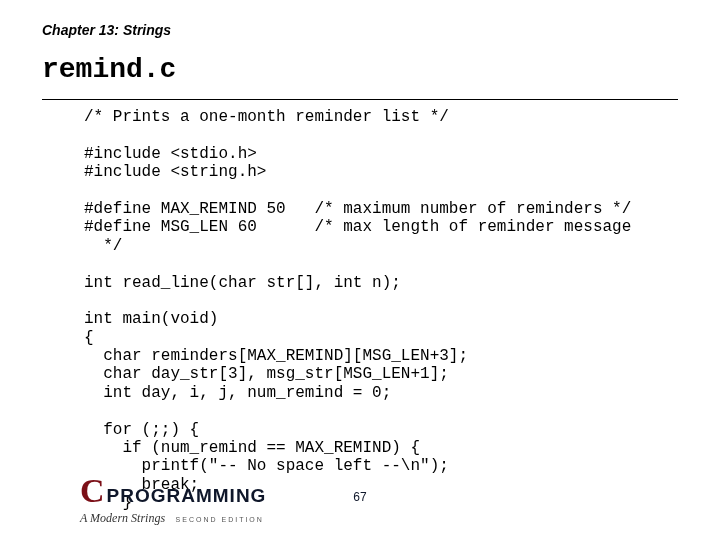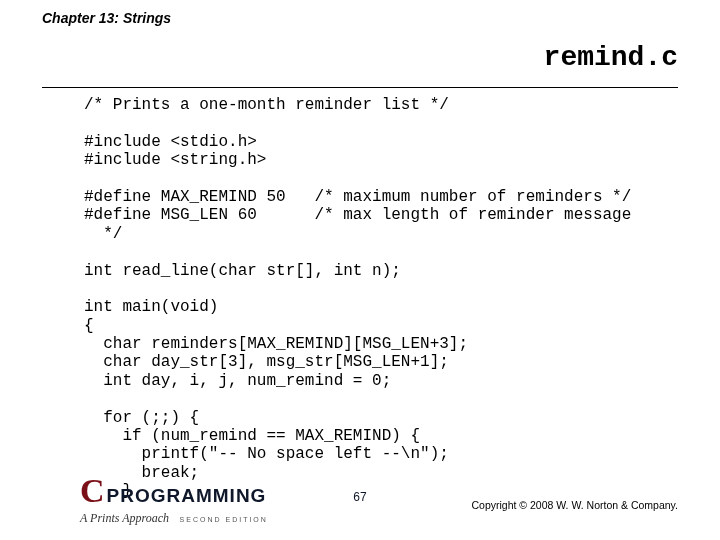--- a/index.html
+++ b/index.html
@@ -1,19 +1,19 @@
 <!DOCTYPE html>
 <html><head>
 <meta charset="utf-8">
 <style>
   * { margin: 0; padding: 0; box-sizing: border-box; }
   html, body { width: 720px; height: 540px; background: #fff; font-family: Arial, sans-serif; }
-  .page { position: relative; width: 720px; height: 540px; padding: 10px 42px 0 42px; }
+  .page { position: relative; width: 720px; height: 540px; padding: 22px 42px 0 42px; }
   .chapter { font-size: 14px; font-weight: bold; font-style: italic; color: #000; margin-bottom: 16px; }
-  .title { font-family: "Courier New", monospace; font-size: 28px; font-weight: bold; text-align: right; margin-bottom: 14px; }
+  .title { font-family: "Courier New", monospace; font-size: 28px; font-weight: bold; text-align: left; margin-bottom: 14px; }
   .divider { border: none; border-top: 1px solid #000; margin: 0 0 8px 0; }
   .code { font-family: "Courier New", monospace; font-size: 16px; line-height: 1.15; white-space: pre; color: #000; margin-left: 42px; }
   .footer { position: absolute; left: 0; bottom: 14px; width: 720px; height: 56px; }
   .logo { position: absolute; left: 80px; bottom: 0; width: 260px; }
   .logo-top { display: flex; align-items: baseline; gap: 2px; }
   .logo-c { font-family: "Times New Roman", serif; font-size: 34px; font-weight: 900; color: #7b0f17; line-height: 1; }
   .logo-prog { font-family: Liberation Sans, sans-serif; font-size: 19px; font-weight: 900; letter-spacing: 1px; color: #0f172a; line-height: 1; }
   .logo-sub { font-family: "Times New Roman", serif; font-style: italic; font-size: 12px; color: #333; margin-top: 1px; }
   .logo-ed { font-family: Arial, sans-serif; font-size: 7px; letter-spacing: 2px; color: #555; margin-left: 6px; }
   .pagenum { position: absolute; left: 50%; transform: translateX(-50%); bottom: 22px; font-size: 12px; color: #0f172a; }
@@ -53,23 +53,22 @@
       break;
     }</pre>
 
   <div class="footer">
     <div class="logo">
       <div class="logo-top">
         <span class="logo-c">C</span>
         <span class="logo-prog">PROGRAMMING</span>
       </div>
       <div>
-        <span class="logo-sub">A Prints Approach</span>
+        <span class="logo-sub">A Modern Strings</span>
         <span class="logo-ed">SECOND EDITION</span>
       </div>
     </div>
     <div class="pagenum">67</div>
     <div class="copyright">
-      <div>Copyright © 2008 W. W. Norton &amp; Company.</div>
     </div>
   </div>
 
 </div>
 
 </body></html>

